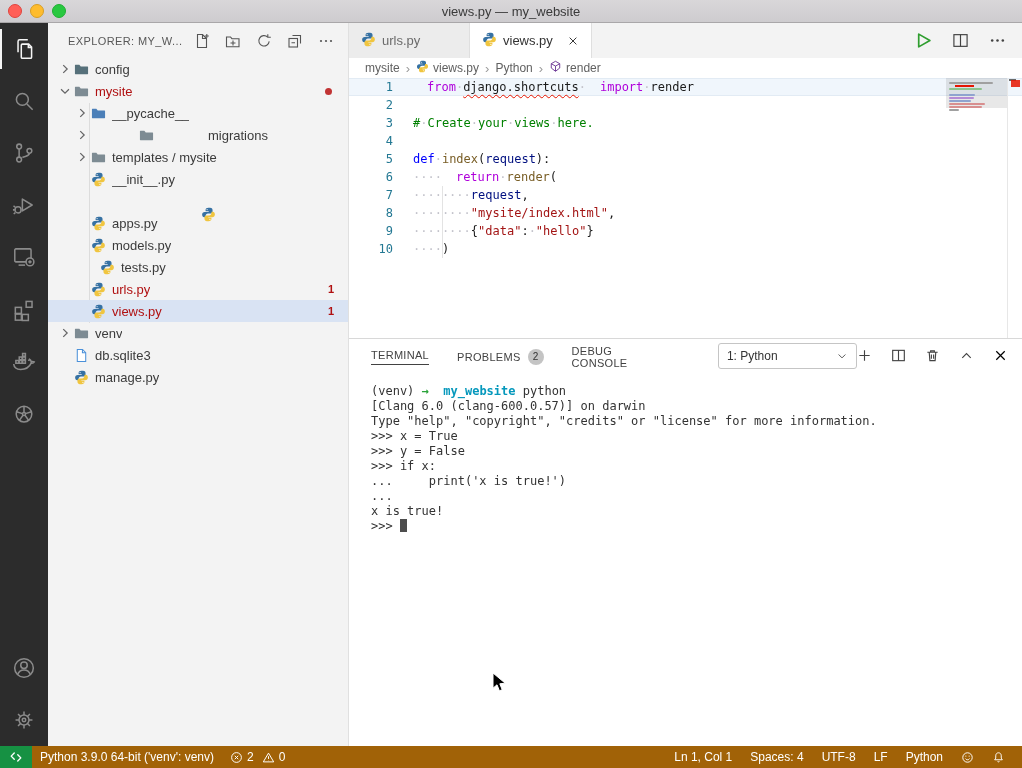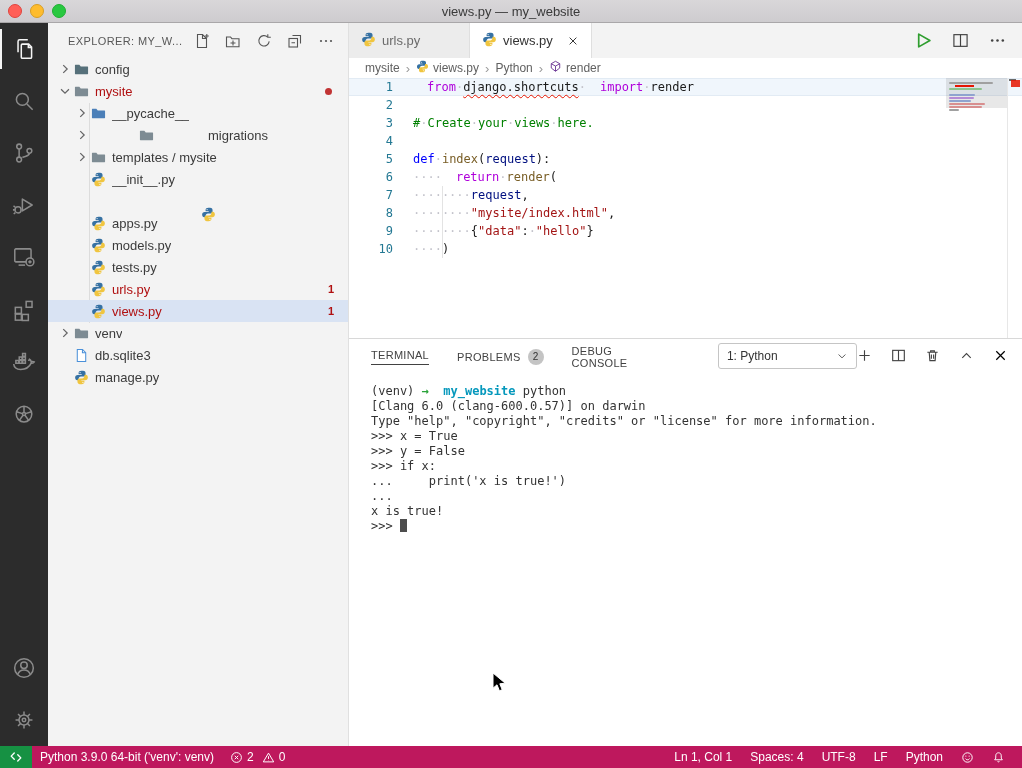--- a/index.html
+++ b/index.html
@@ -91,21 +91,21 @@
   .term-select svg{margin-left:auto;width:12px;height:12px;stroke:#555;fill:none;stroke-width:1.3;}
   .panel-actions{margin-left:auto;display:flex;align-items:center;gap:19px;}
   .panel-actions .act{cursor:pointer;display:flex;}
   .panel-actions svg{width:15px;height:15px;stroke:#424242;fill:none;stroke-width:1.2;}
   .terminal{flex:1;padding:12px 0 0 22px;font-family:"DejaVu Sans Mono",monospace;
         font-size:12px;line-height:15px;color:#333;}
   .t-line{white-space:pre;height:15px;}
   .tk-tp{color:#333;} .tk-tg{color:#2aa33a;font-weight:bold;} .tk-tc{color:#0598bc;font-weight:bold;}
   .tk-cur{display:inline-block;width:7px;height:13px;background:#4d4d4d;vertical-align:-2px;}
   
-  .statusbar{position:absolute;left:0;right:0;bottom:0;height:22px;background:#be185d;
+  .statusbar{position:absolute;left:0;right:0;bottom:0;height:22px;background:#a16207;
         display:flex;align-items:center;color:#fff;font-size:12px;}
   .sb-remote{width:32px;height:22px;background:#169143;display:flex;align-items:center;justify-content:center;cursor:pointer;}
   .sb-remote svg{width:14px;height:14px;stroke:#fff;fill:none;stroke-width:1.6;}
   .sb-item{display:flex;align-items:center;gap:4px;padding:0 8px;height:22px;cursor:pointer;white-space:nowrap;}
   .sb-item svg{width:13px;height:13px;stroke:#fff;fill:none;stroke-width:1.2;}
   .sb-right{margin-left:auto;display:flex;align-items:center;padding-right:8px;}
   .sb-right .sb-item{padding:0 9px;}
   
   .mouse{position:absolute;left:492px;top:672px;width:15px;height:22px;z-index:50;pointer-events:none;}
 </style>
@@ -331,21 +331,21 @@
           <div class="row" style="padding-left: 26px;">
             <span class="chev"></span>
             <span class="ficon">
               <svg viewBox="0 0 16 16">
                 <path fill="#3671a3" d="M7.9.9c-1.9 0-3 .8-3 2.2v1.5h3.3v.6H3.9C2.3 5.2 1.2 6.4 1.2 8.1c0 1.6.8 2.9 2.3 2.9h1.4V9.4C4.9 8.1 6 7 7.3 7h3c1.1 0 2-.9 2-2V3.1c0-1.3-1.2-2.2-2.5-2.2H7.9zM6.5 2.1a.64.64 0 1 1 0 1.3.64.64 0 0 1 0-1.3z"></path>
                 <path fill="#f0c53f" d="M8.1 15.1c1.9 0 3-.8 3-2.2v-1.5H7.8v-.6h4.3c1.6 0 2.7-1.2 2.7-2.9 0-1.6-.8-2.9-2.3-2.9h-1.4v1.6c0 1.3-1.1 2.4-2.4 2.4h-3c-1.1 0-2 .9-2 2v1.9c0 1.3 1.2 2.2 2.5 2.2h1.9zm1.4-1.2a.64.64 0 1 1 0-1.3.64.64 0 0 1 0 1.3z"></path>
               </svg>
             </span>
             <span class="lbl">models.py</span>
           </div>
-          <div class="row" style="padding-left: 26px;">
+          <div class="row" style="padding-left: 26px; margin-left: 9px;">
             <span class="chev"></span>
             <span class="ficon">
               <svg viewBox="0 0 16 16">
                 <path fill="#3671a3" d="M7.9.9c-1.9 0-3 .8-3 2.2v1.5h3.3v.6H3.9C2.3 5.2 1.2 6.4 1.2 8.1c0 1.6.8 2.9 2.3 2.9h1.4V9.4C4.9 8.1 6 7 7.3 7h3c1.1 0 2-.9 2-2V3.1c0-1.3-1.2-2.2-2.5-2.2H7.9zM6.5 2.1a.64.64 0 1 1 0 1.3.64.64 0 0 1 0-1.3z"></path>
                 <path fill="#f0c53f" d="M8.1 15.1c1.9 0 3-.8 3-2.2v-1.5H7.8v-.6h4.3c1.6 0 2.7-1.2 2.7-2.9 0-1.6-.8-2.9-2.3-2.9h-1.4v1.6c0 1.3-1.1 2.4-2.4 2.4h-3c-1.1 0-2 .9-2 2v1.9c0 1.3 1.2 2.2 2.5 2.2h1.9zm1.4-1.2a.64.64 0 1 1 0-1.3.64.64 0 0 1 0 1.3z"></path>
               </svg>
             </span>
             <span class="lbl">tests.py</span>
           </div>
           <div class="row" style="padding-left: 26px;">

